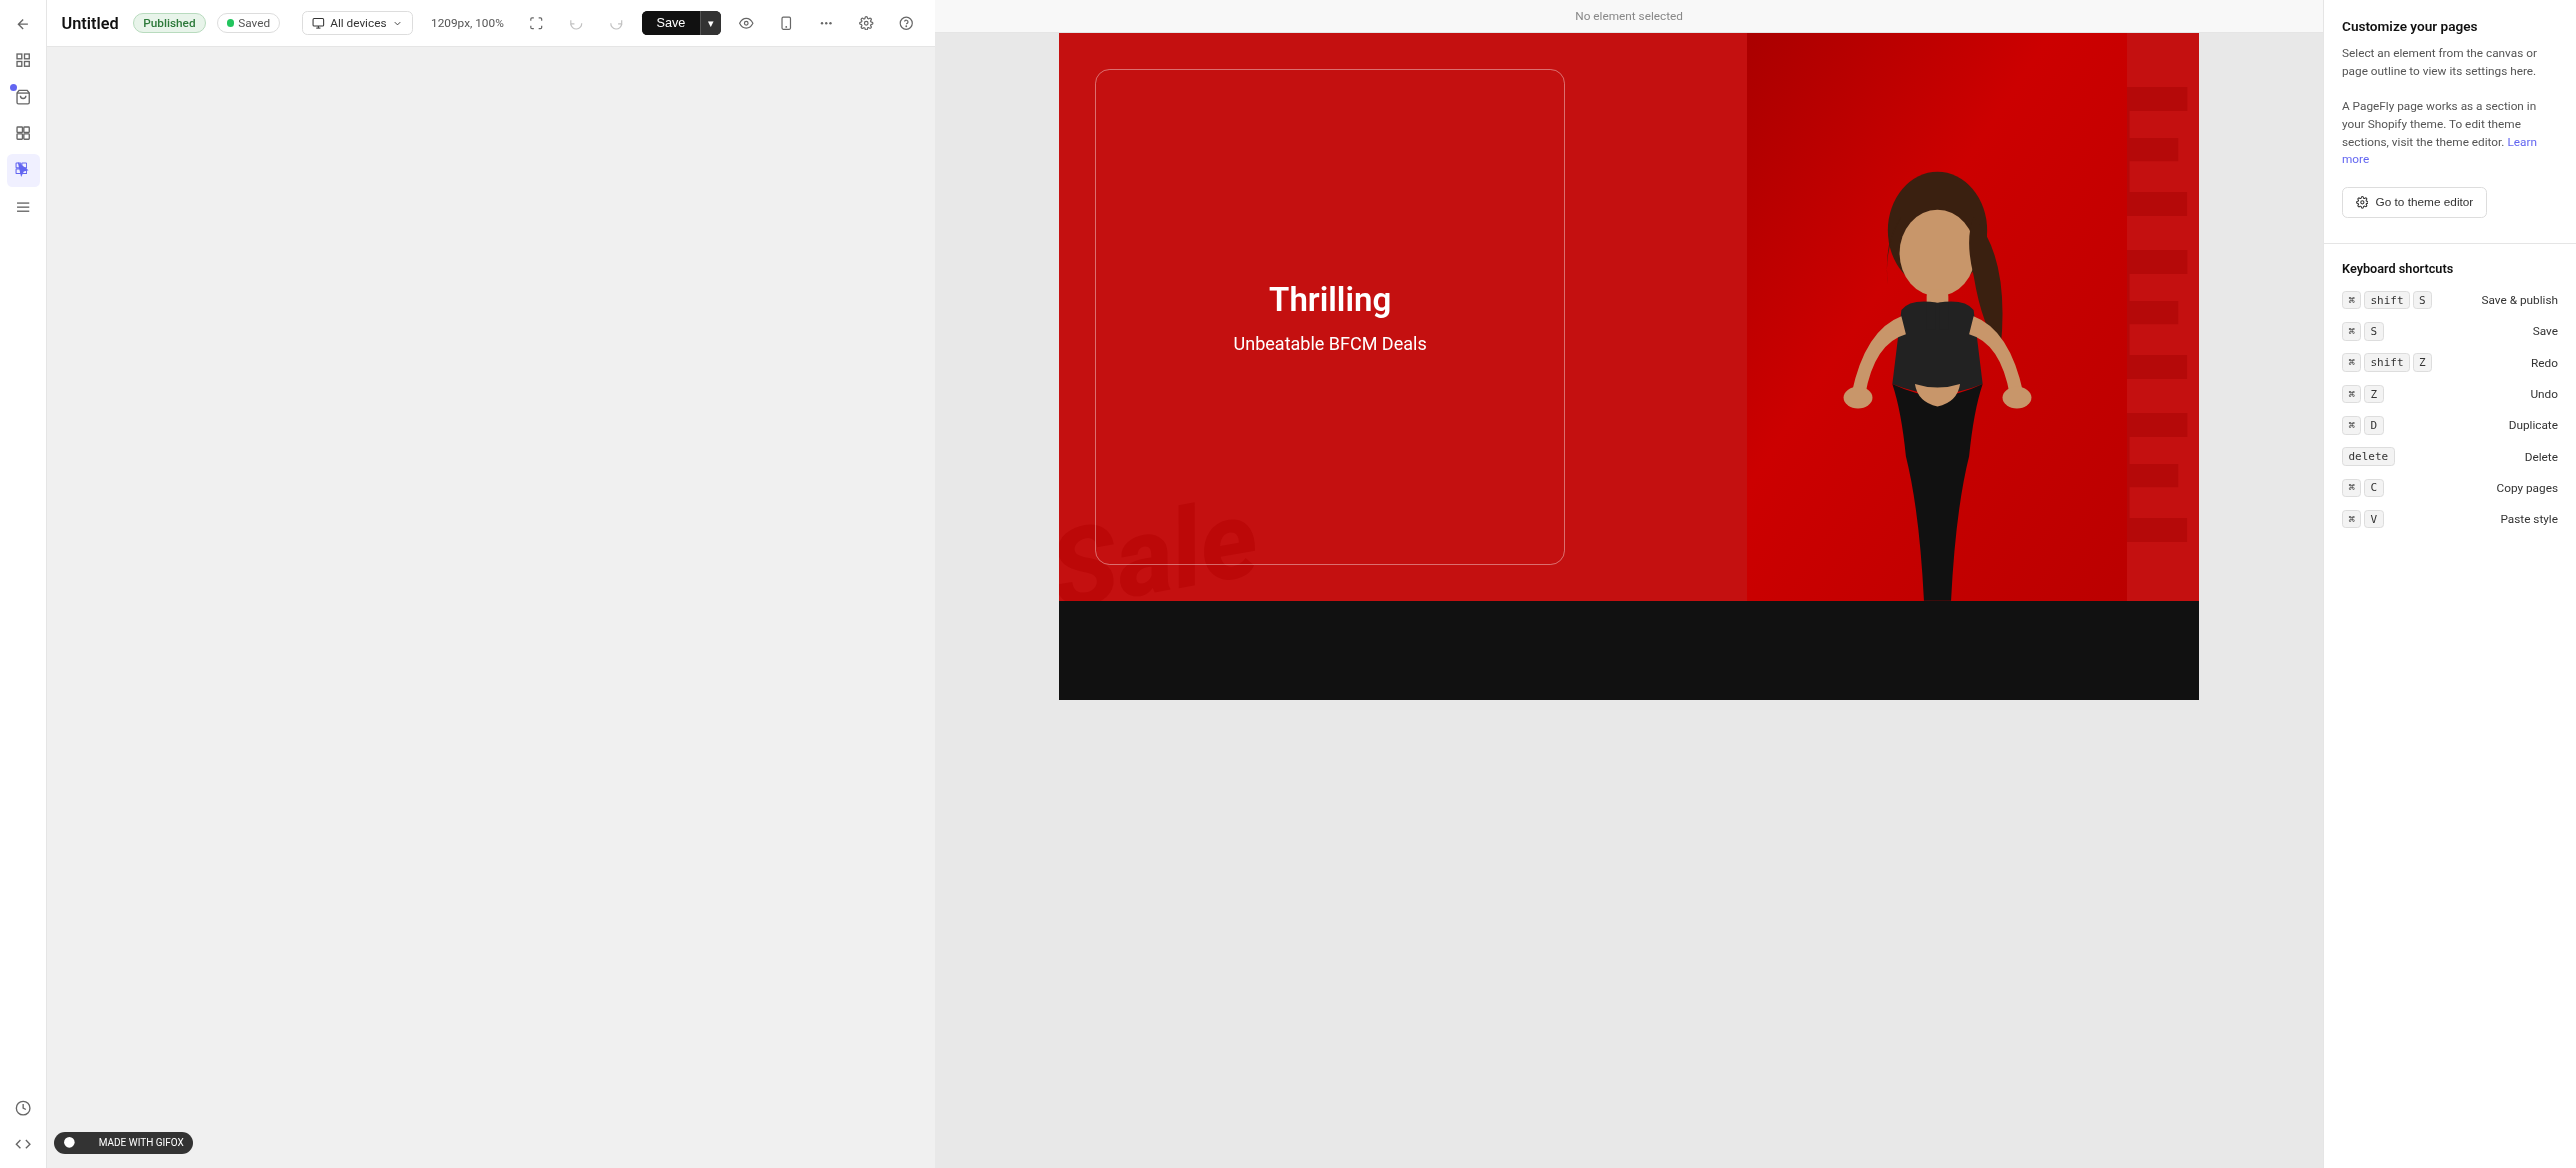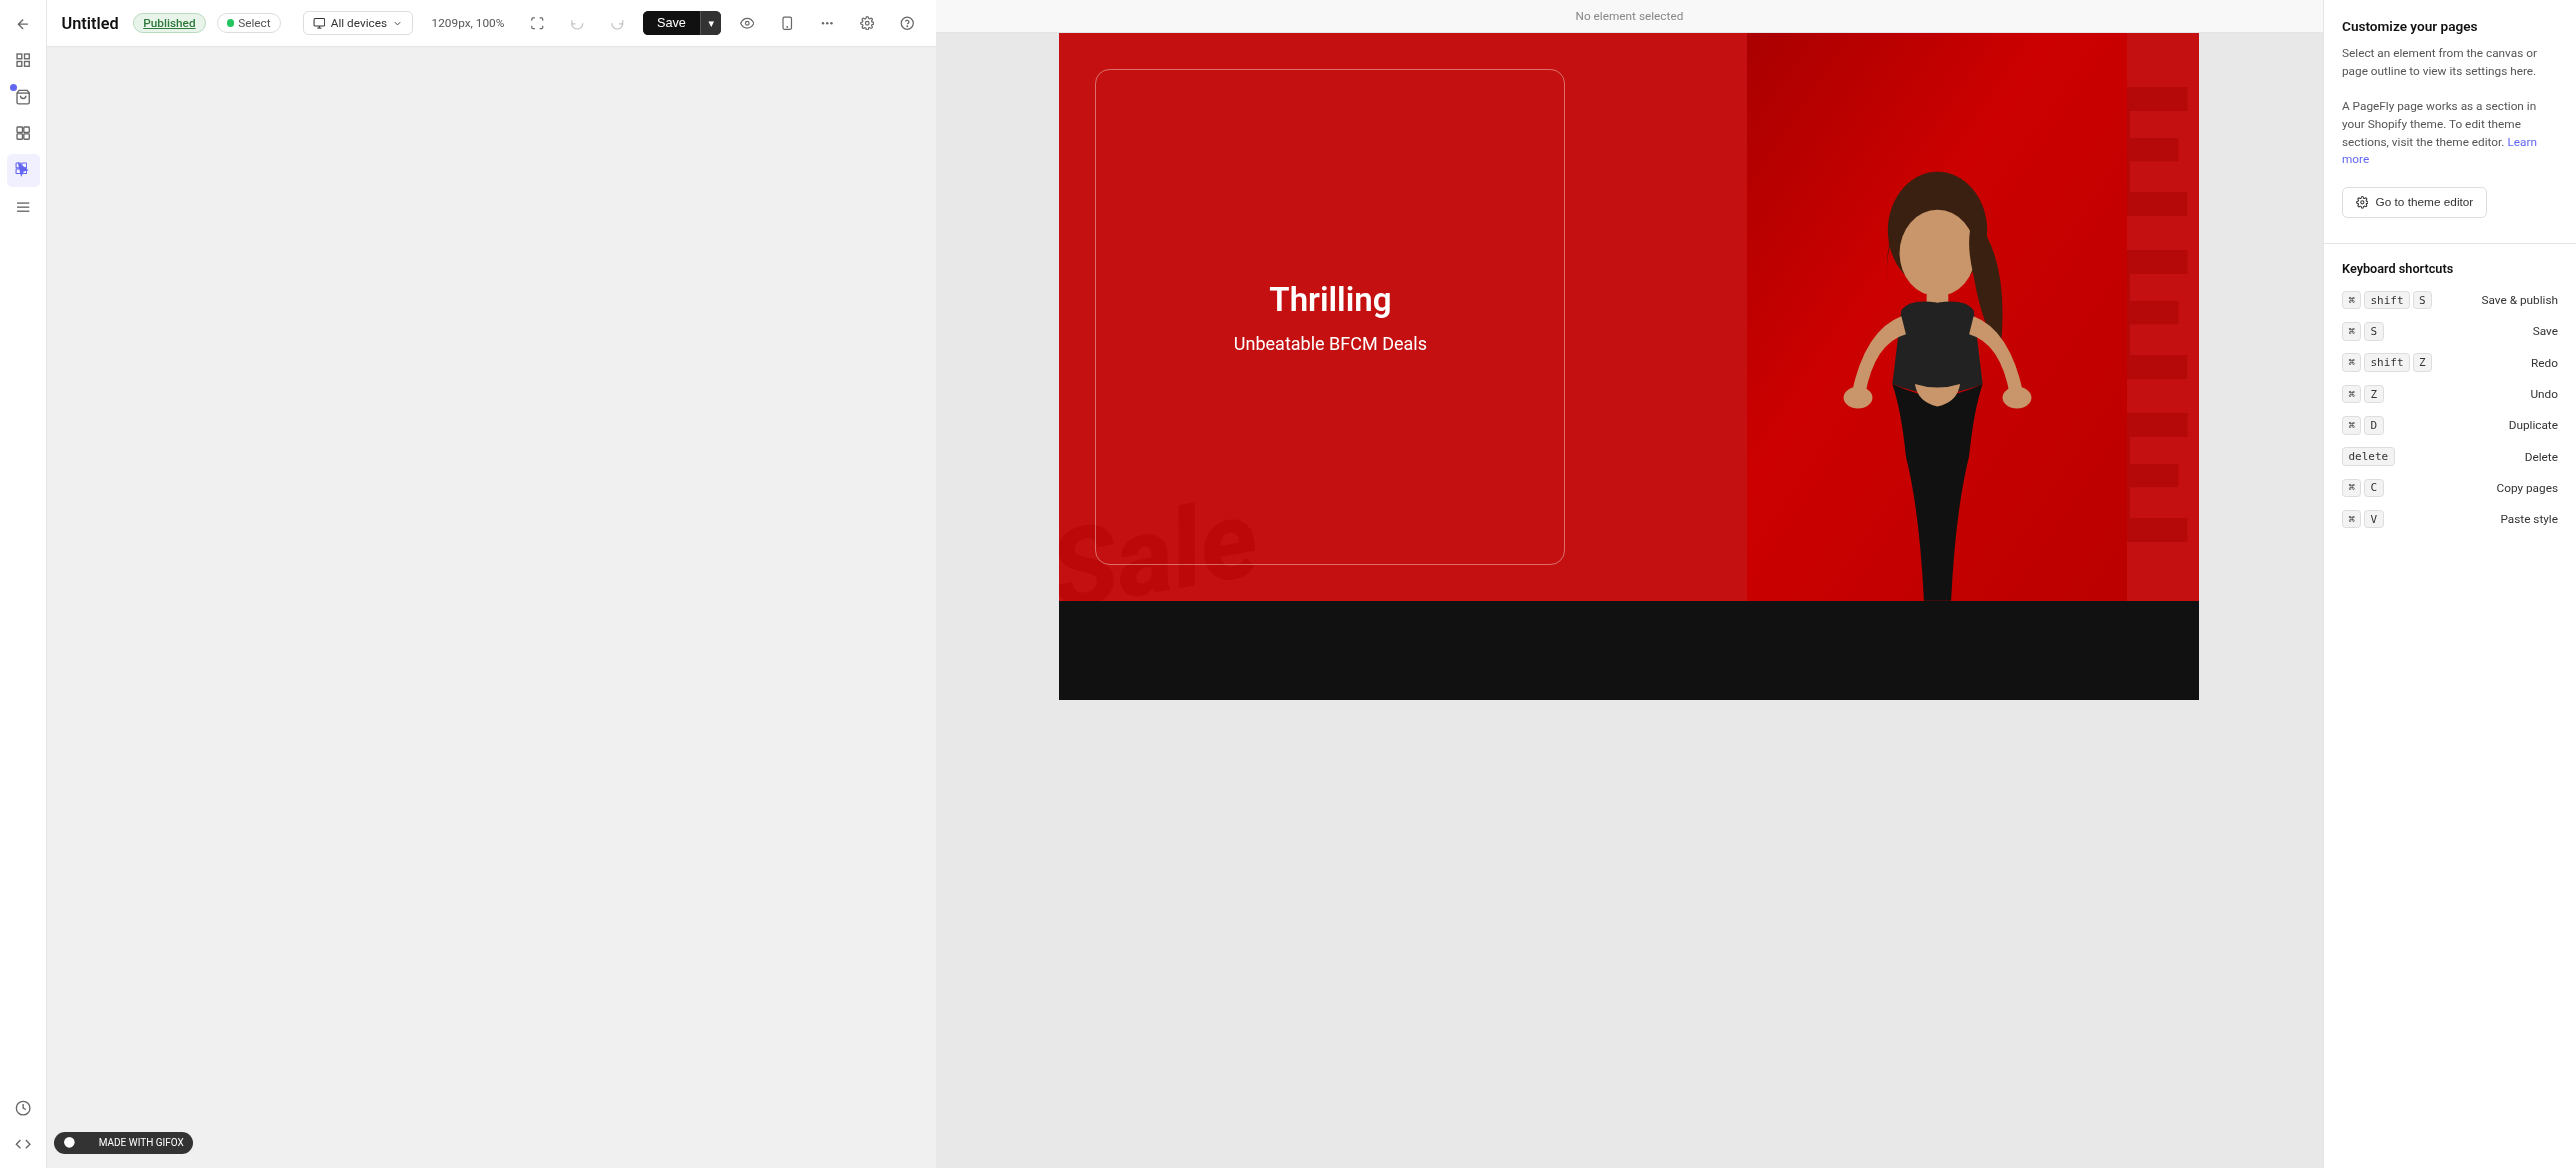--- a/index.html
+++ b/index.html
@@ -72,21 +72,20 @@
       margin-right: 3.6px;
     }
     .badge-published {
       background: #e8f4ea;
       color: #2d7a3a;
       border: 0.9px solid #b8dbbe;
       border-radius: 18px;
       padding: 1.8px 9px;
       font-size: 11.8px;
       font-weight: 500;
-      text-decoration: underline;
     }
     .badge-saved {
       background: #fff;
       color: #555;
       border: 0.9px solid #ddd;
       border-radius: 18px;
       padding: 1.8px 9px;
       font-size: 11.8px;
       display: flex;
       align-items: center;
@@ -441,21 +440,21 @@
   </div>
 </div>
 
 <div class="main-container">
 
   <div class="topbar">
     <span class="topbar-title">Untitled</span>
     <span class="badge-published">Published</span>
     <span class="badge-saved">
       <span class="saved-dot"></span>
-      <span>Select</span>
+      <span>Saved</span>
     </span>
     <div class="topbar-spacer"></div>
     <div class="device-selector">
       <svg width="12.7" height="12.7" viewBox="0 0 24 24" fill="none" stroke="currentColor" stroke-width="2">
           <rect x="2" y="3" width="20" height="14" rx="2"></rect>
           <line x1="8" y1="21" x2="16" y2="21"></line>
           <line x1="12" y1="17" x2="12" y2="21"></line>
         </svg>
       <span>All devices</span>
       <svg width="11" height="11" viewBox="0 0 24 24" fill="none" stroke="currentColor" stroke-width="2">

